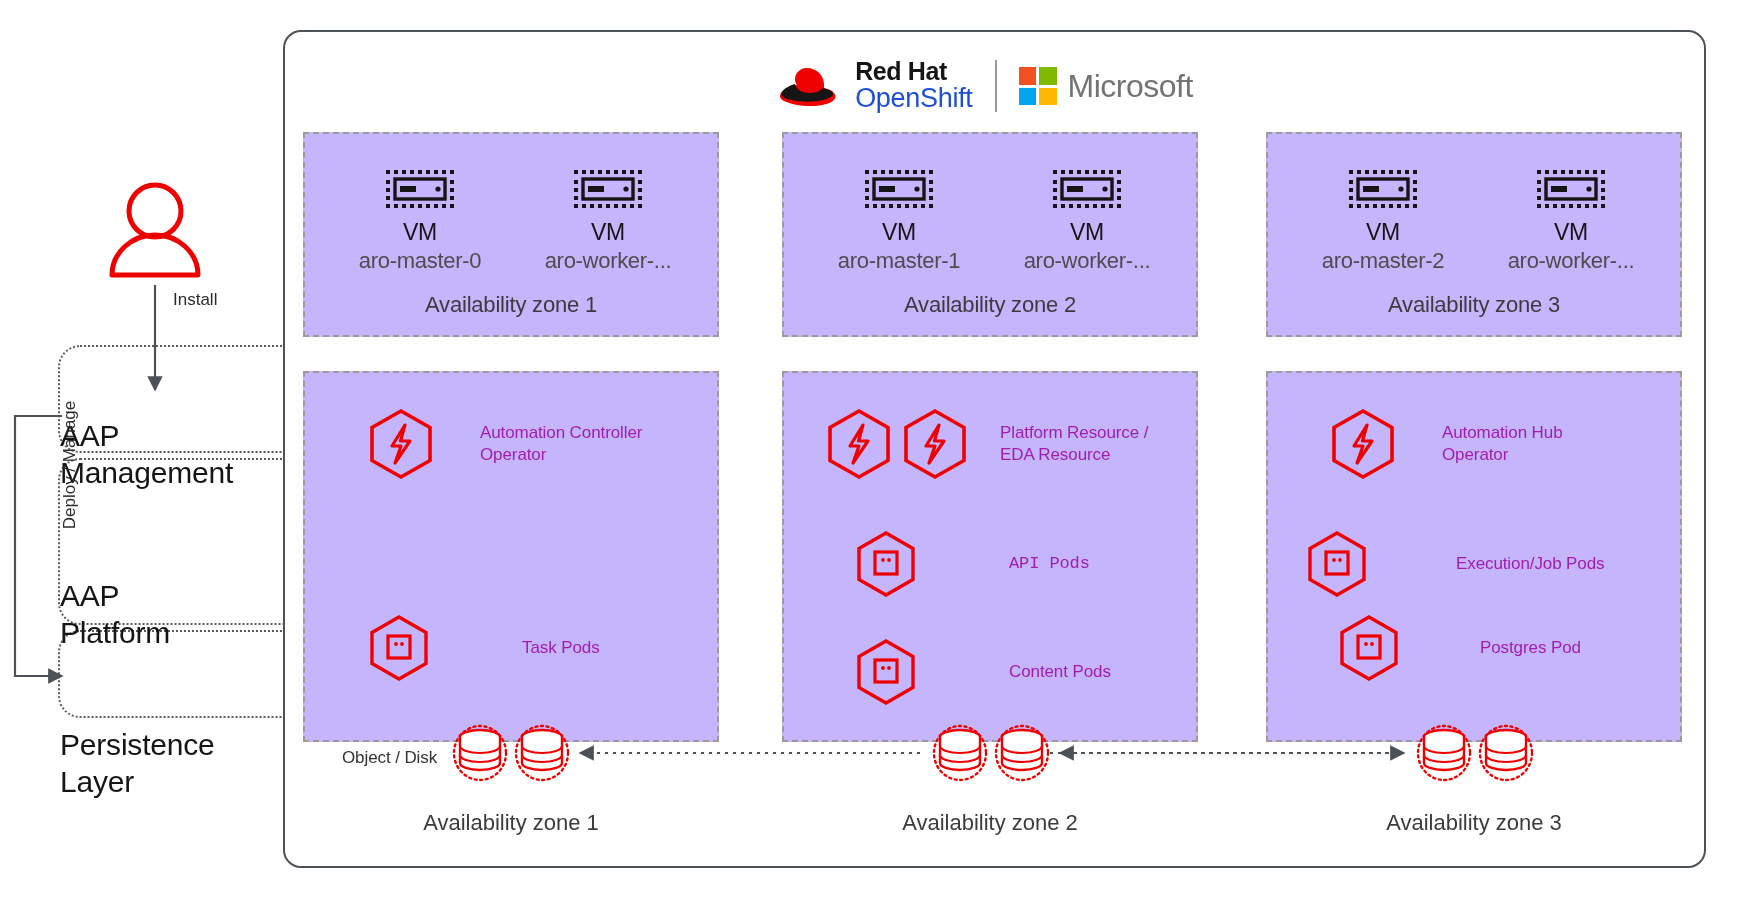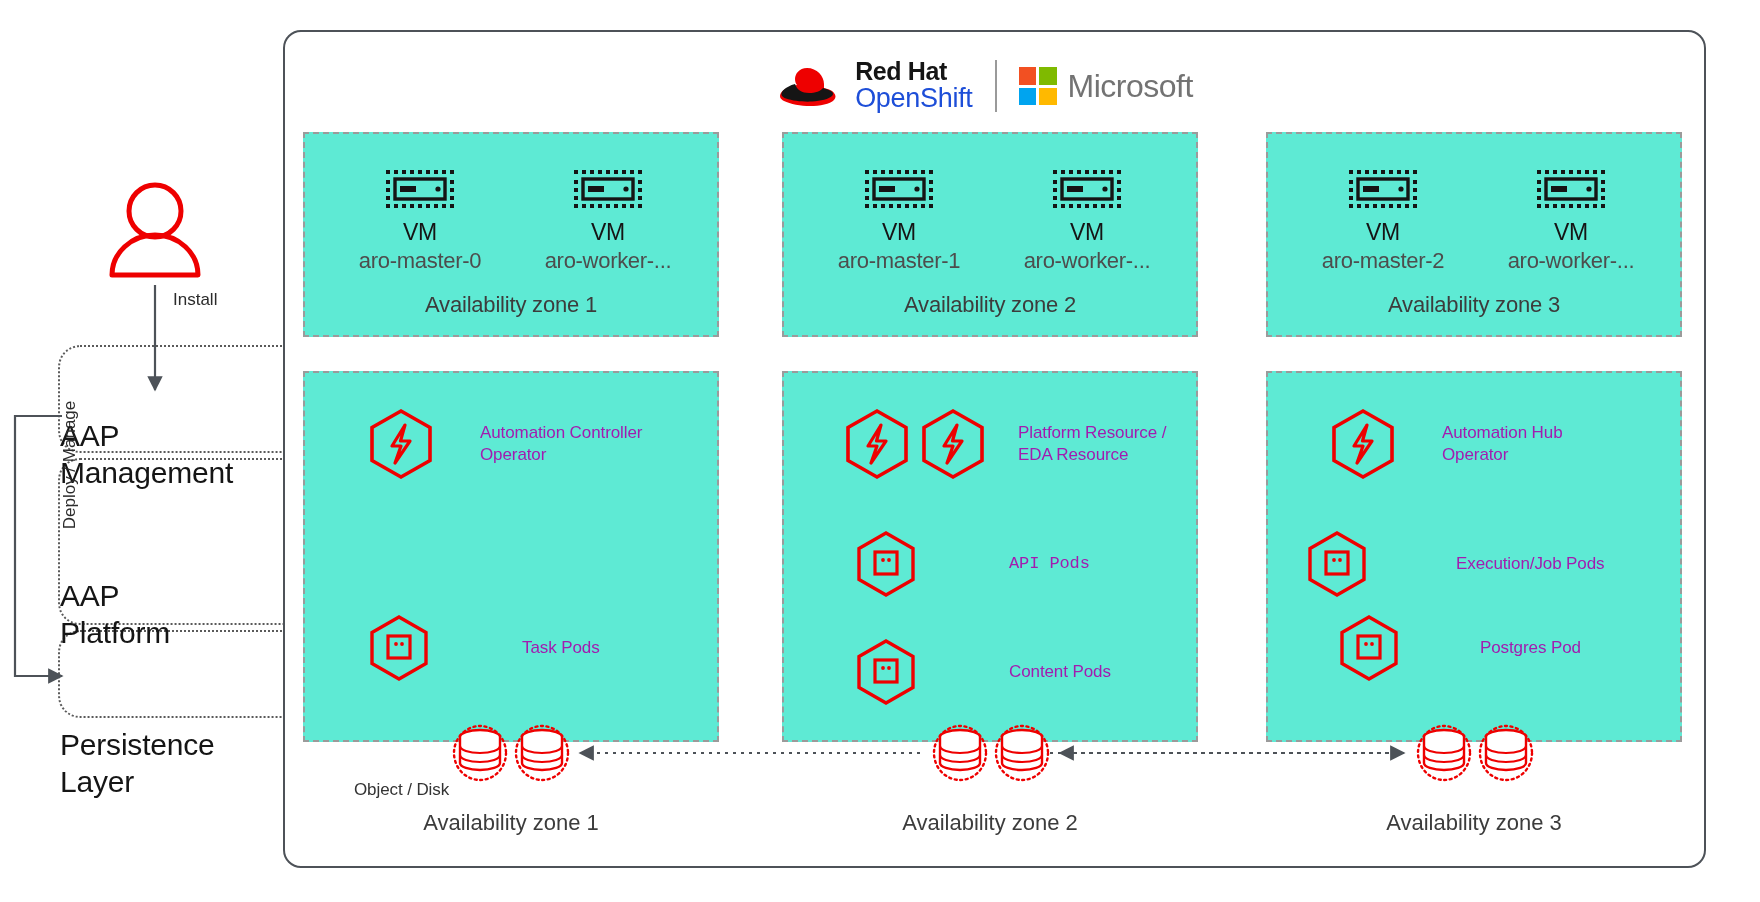--- a/index.html
+++ b/index.html
@@ -54,21 +54,21 @@
   .ms-grid {
     width: 38px; height: 38px;
     display: grid; grid-template-columns: 1fr 1fr; grid-template-rows: 1fr 1fr;
     gap: 3px;
   }
   .ms-word { font-size: 32px; color: #737373; letter-spacing: -0.5px; }
 
   
   .zone-panel {
     position: absolute;
-    background: #5eead4;
+    background: #c4b5fd;
     border: 2px dashed #9b9b9b;
   }
 
   
   .vm-cell {
     position: absolute;
     width: 150px;
     text-align: center;
   }
   .vm-icon { margin: 0 auto; display: block; }
@@ -424,21 +424,21 @@
     <svg class="hexicon" width="66" height="72" viewBox="0 0 66 72">
       <polygon points="33,3 62,19.5 62,52.5 33,69 4,52.5 4,19.5" fill="none" stroke="#e00" stroke-width="3.6"></polygon>
       <path d="M37 17 L24 38 L33 38 L27 55 L42 33 L32.5 33 Z" fill="none" stroke="#e00" stroke-width="3.2" stroke-linejoin="round"></path>
     </svg>
     <div class="item-label" style="margin-left:46px;">
       <div>Automation Controller</div>
       <div>Operator</div>
     </div>
   </div>
 
-  <div class="item-row" style="left:844px; top:408px;">
+  <div class="item-row" style="left:826px; top:408px;">
     <svg class="hexicon" width="66" height="72" viewBox="0 0 66 72">
       <polygon points="33,3 62,19.5 62,52.5 33,69 4,52.5 4,19.5" fill="none" stroke="#e00" stroke-width="3.6"></polygon>
       <path d="M37 17 L24 38 L33 38 L27 55 L42 33 L32.5 33 Z" fill="none" stroke="#e00" stroke-width="3.2" stroke-linejoin="round"></path>
     </svg>
     <svg class="hexicon" width="66" height="72" viewBox="0 0 66 72" style="margin-left:10px;">
       <polygon points="33,3 62,19.5 62,52.5 33,69 4,52.5 4,19.5" fill="none" stroke="#e00" stroke-width="3.6"></polygon>
       <path d="M37 17 L24 38 L33 38 L27 55 L42 33 L32.5 33 Z" fill="none" stroke="#e00" stroke-width="3.2" stroke-linejoin="round"></path>
     </svg>
     <div class="item-label" style="margin-left:32px;">
       <div>Platform Resource /</div>
@@ -498,21 +498,21 @@
   <div class="item-row" style="left:1338px; top:614px;">
     <svg class="hexicon" width="62" height="68" viewBox="0 0 62 68">
       <polygon points="31,3 58,18.5 58,49.5 31,65 4,49.5 4,18.5" fill="none" stroke="#e00" stroke-width="3.4"></polygon>
       <rect x="20" y="22" width="22" height="22" fill="none" stroke="#e00" stroke-width="3.2"></rect>
       <circle cx="28" cy="30" r="1.9" fill="#e00"></circle>
         <circle cx="34" cy="30" r="1.9" fill="#e00"></circle>
     </svg>
     <div class="item-label" style="margin-left:80px;">Postgres Pod</div>
   </div>
 
-  <div class="obj-label" style="left:354px; top:748px;margin-top:32px;">Object / Disk</div>
+  <div class="obj-label" style="left:342px; top:748px;">Object / Disk</div>
 
   <div class="disk-pair" style="left:452px; top:724px;">
     <svg width="56" height="58" viewBox="0 0 56 58">
       <ellipse cx="28" cy="29" rx="26" ry="27" fill="none" stroke="#e00" stroke-width="2.4" stroke-dasharray="2 3.6" stroke-linecap="round"></ellipse>
       <ellipse cx="28" cy="13" rx="20" ry="7" fill="#fff" stroke="#e00" stroke-width="2.4"></ellipse>
       <path d="M8 13 v26 a20 7 0 0 0 40 0 V13" fill="#fff" stroke="#e00" stroke-width="2.4"></path>
       <path d="M8 22 a20 7 0 0 0 40 0" fill="none" stroke="#e00" stroke-width="2.2"></path>
       <path d="M8 31 a20 7 0 0 0 40 0" fill="none" stroke="#e00" stroke-width="2.2"></path>
     </svg>
     <svg width="56" height="58" viewBox="0 0 56 58">

